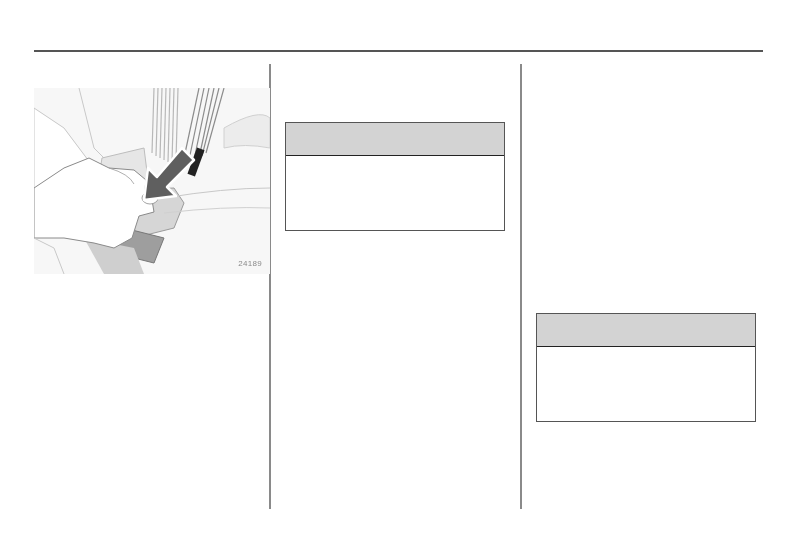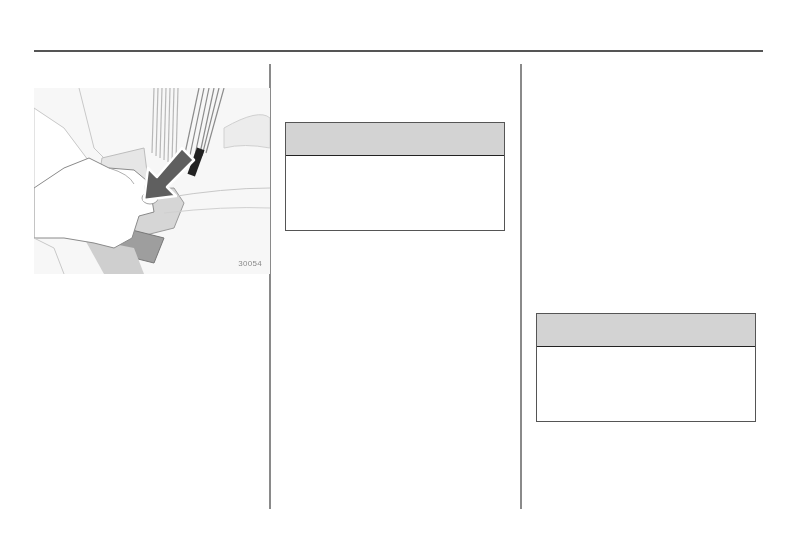--- a/index.html
+++ b/index.html
@@ -56,21 +56,21 @@
 
     <path d="M0 100 L30 80 L55 70 L75 80 L100 82 L112 92 L110 110 L118 112 L120 124 L105 128 L98 150 L80 160 L60 155 L30 150 L0 150 Z" fill="#ffffff" stroke="#8a8a8a" stroke-width="1"></path>
     <path d="M75 80 Q95 86 100 96" fill="none" stroke="#9a9a9a" stroke-width="0.8"></path>
     <ellipse cx="116" cy="110" rx="8" ry="6" fill="#ffffff" stroke="#8a8a8a" stroke-width="0.8"></ellipse>
     <path d="M0 150 L20 160 L30 186" fill="none" stroke="#c8c8c8" stroke-width="1"></path>
 
     <g>
       <path d="M148 60 L160 72 L133 99 L142 108 L110 112 L114 80 L123 89 L148 60 Z" fill="#5f5f5f" stroke="#ffffff" stroke-width="2.5" stroke-linejoin="round"></path>
     </g>
   </svg>
-  <span class="figure-label">30054</span>
+  <span class="figure-label">24189</span>
 </div>
 
 <div class="note-box" style="left:285px; top:122px; width:220px; height:109px;">
   <div class="note-head"></div>
   <div class="note-body"></div>
 </div>
 
 <div class="note-box" style="left:536px; top:313px; width:220px; height:109px;">
   <div class="note-head"></div>
   <div class="note-body"></div>

